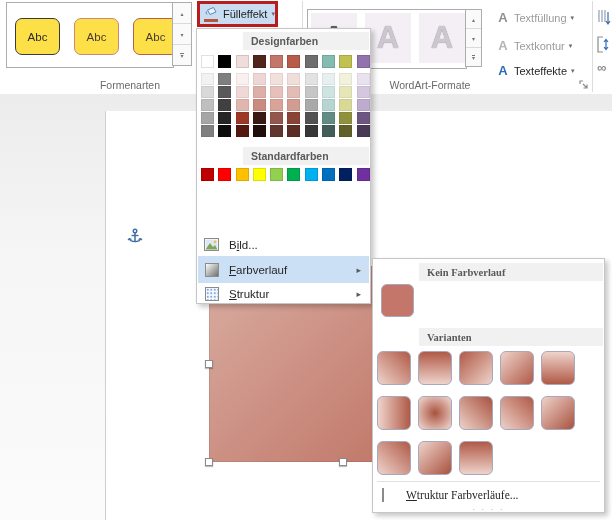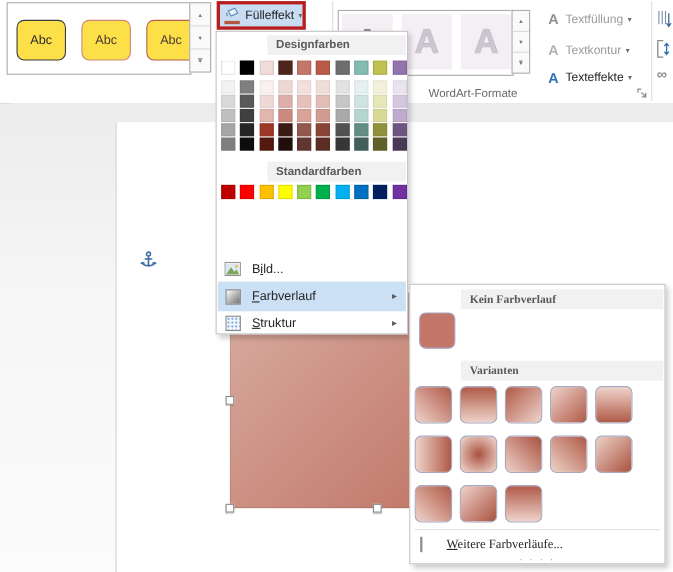--- a/index.html
+++ b/index.html
@@ -112,20 +112,21 @@
     <div class="scrollcell">
         <span>▴</span>
       </div>
     <div class="scrollcell">
         <span>▾</span>
       </div>
     <div class="scrollcell">
         <span class="more-bar">▾</span>
       </div>
   </div>
+  <div class="abs grp-label" style="left:60px;width:140px;">Formenarten</div>
 
   <div class="abs fill-btn">
     <span style="position:relative;width:15px;height:16px;">
       <svg width="15" height="16" viewBox="0 0 15 16">
         <path d="M3.5,4 L9.5,1.5 L12,6 L6,8.5 Z" fill="#EDF3FB" stroke="#5B87B8" stroke-width="1"></path>
         <path d="M2.5,5.5 Q1.5,7.5 3,8.5" fill="none" stroke="#5B87B8" stroke-width="1"></path>
       </svg>
       <span style="position: absolute; left: 0px; bottom: 0px; width: 14px; height: 3px; background: rgb(180, 87, 63);"></span>
     </span>
     <span>Fülleffekt</span>
@@ -338,16 +339,16 @@
       <div style="background: linear-gradient(225deg, rgb(169, 82, 63), rgb(238, 210, 201));"></div>
       <div style="background: linear-gradient(45deg, rgb(238, 210, 201), rgb(176, 90, 71));"></div>
       <div style="background: linear-gradient(135deg, rgb(238, 210, 201), rgb(169, 82, 63));"></div>
       <div style="background: linear-gradient(225deg, rgb(176, 90, 71), rgb(239, 211, 203));"></div>
       <div style="background: linear-gradient(135deg, rgb(239, 211, 203), rgb(169, 82, 63));"></div>
       <div style="background: linear-gradient(rgb(176, 90, 71), rgb(239, 211, 203));"></div>
     </div>
   <div class="subsep"></div>
   <div class="more-item">
     <span class="ic"><span class="grad-ic" style="width:13px;height:13px;"></span></span>
-    <span><span></span><u>W</u><span>eitere Farbverläufe...</span></span>
+    <span><span></span><u>W</u><span>truktur Farbverläufe...</span></span>
   </div>
   <div class="grip">· · · ·</div>
 </div>
 
 </body></html>

